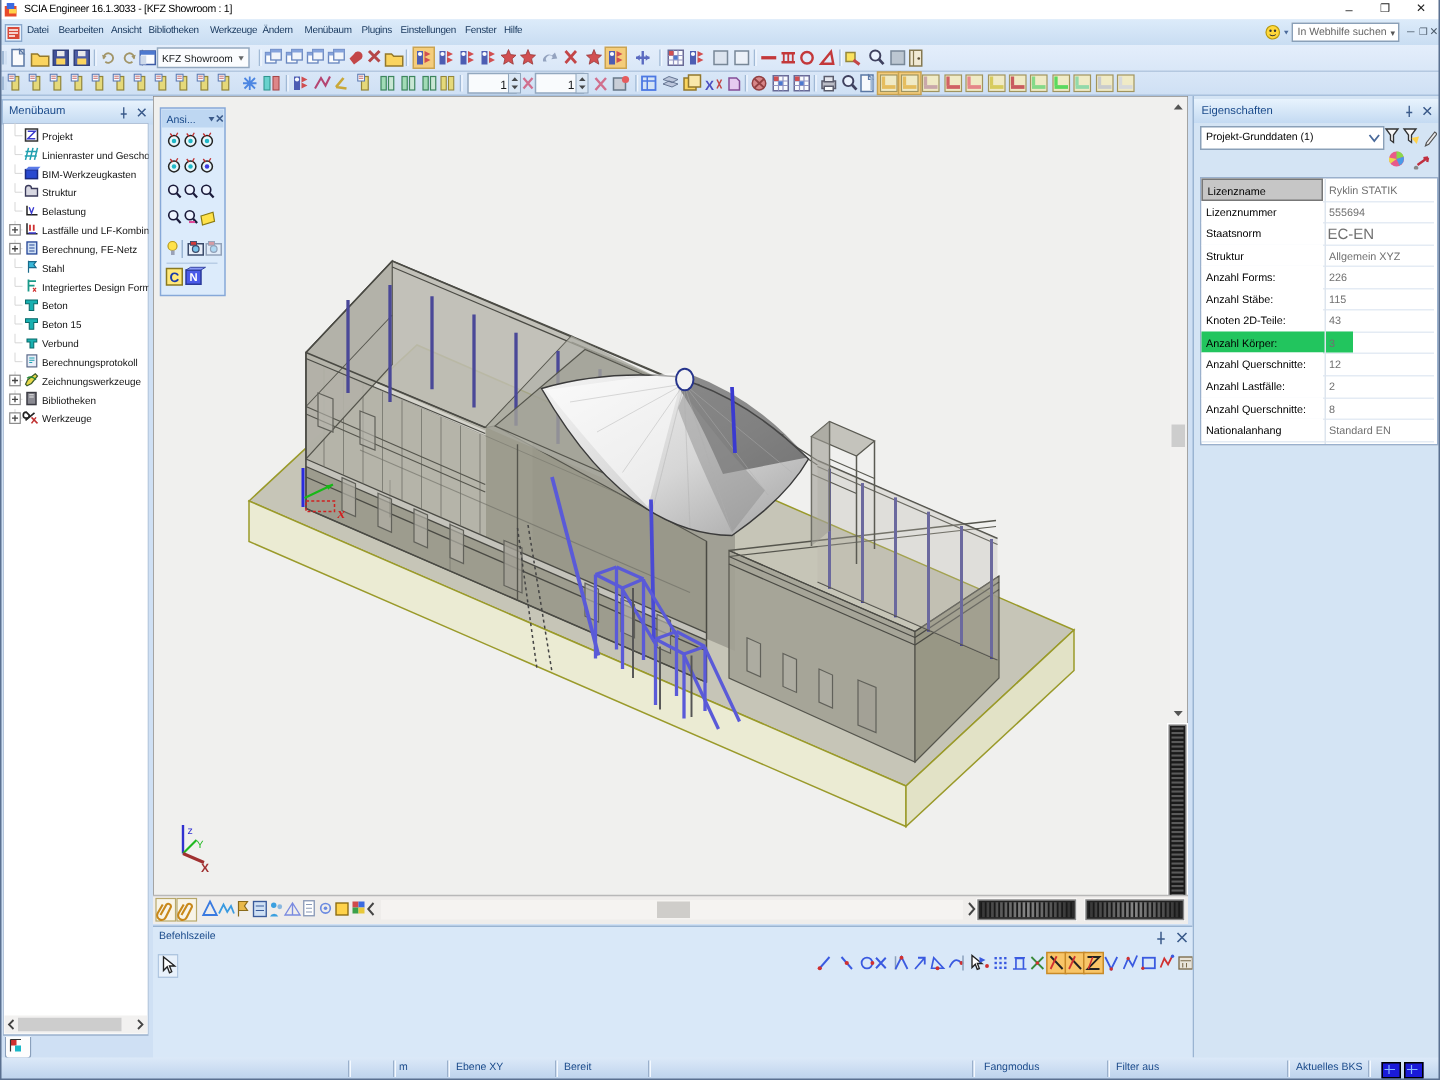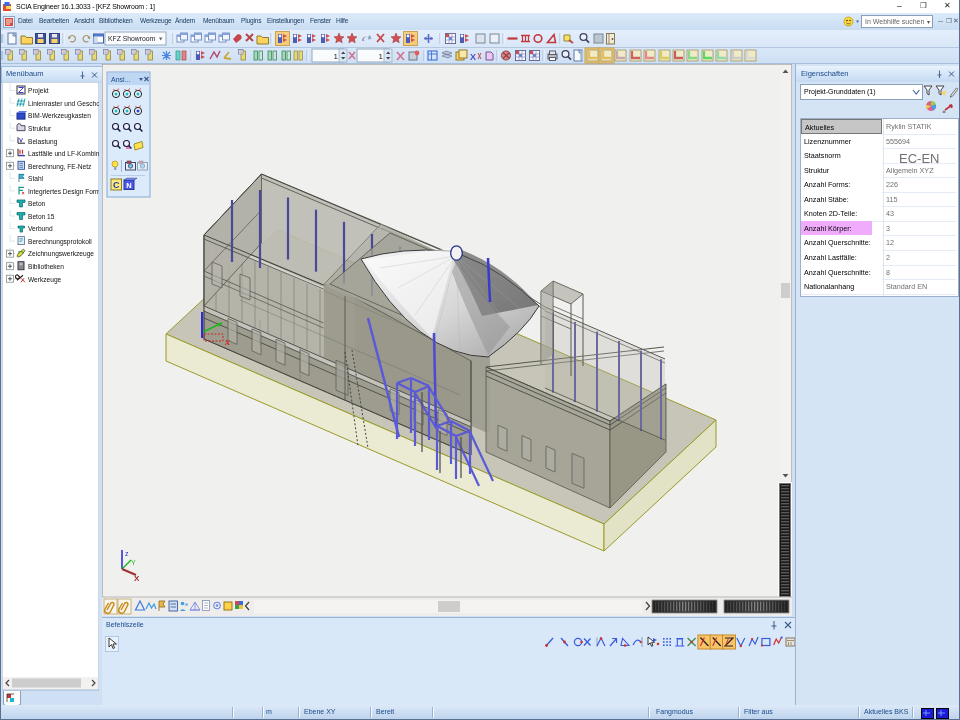--- a/index.html
+++ b/index.html
@@ -782,38 +782,38 @@
 <circle cx="6" cy="6" r="5" fill="#e85a8a"></circle>
     <path d="M6 6 L6 1 A5 5 0 0 1 10.8 4.5 z" fill="#8ad84a"></path>
     <path d="M6 6 L10.8 4.5 A5 5 0 0 1 8 10.4 z" fill="#4a9ae8"></path>
     <path d="M6 6 L2 9 A5 5 0 0 1 1 5 z" fill="#e8d84a"></path>
 <path d="M20 10 l7-5 m0 0 l-3 0.5 m3-0.5 l-0.5 3" stroke="#c03040" stroke-width="1.6" fill="none"></path>
     <path d="M19 10.5 a1.5 1.5 0 1 0 0.1 0" fill="#888"></path>
   </svg>
 <div style="position:absolute;left:800px;top:118px;width:157px;height:177px;background:#fff;border:1px solid #9ab0cc">
     <div style="position:absolute;left:0;top:0.0px;width:155px;height:14.55px;border-bottom:1px solid #e4ebf4"></div>
     <div style="position:absolute;left:0;top:0.0px;width:81px;height:14.55px;background:#c6c6c6;border:1px solid #777;box-sizing:border-box">
-      <span style="position:absolute;left:3px;top:3px;font-size:7.2px;color:#000;white-space:nowrap">Aktuelles</span>
+      <span style="position:absolute;left:3px;top:3px;font-size:7.2px;color:#000;white-space:nowrap">Lizenzname</span>
     </div>
     <div style="position:absolute;left:82px;top:0.0px;width:73px;height:14.55px">
       <span style="position:absolute;left:3px;top:3px;font-size:7.2px;color:#707070;white-space:nowrap">Ryklin STATIK</span>
     </div>
     <div style="position:absolute;left:0;top:14.6px;width:155px;height:14.55px;border-bottom:1px solid #e4ebf4"></div>
     <div style="position:absolute;left:0;top:14.6px;width:81px;height:14.55px;background:#fff;box-sizing:border-box">
       <span style="position:absolute;left:3px;top:3px;font-size:7.2px;color:#000;white-space:nowrap">Lizenznummer</span>
     </div>
     <div style="position:absolute;left:82px;top:14.6px;width:73px;height:14.55px">
       <span style="position:absolute;left:3px;top:3px;font-size:7.2px;color:#707070;white-space:nowrap">555694</span>
     </div>
     <div style="position:absolute;left:0;top:29.1px;width:155px;height:14.55px;border-bottom:1px solid #e4ebf4"></div>
     <div style="position:absolute;left:0;top:29.1px;width:81px;height:14.55px;background:#fff;box-sizing:border-box">
       <span style="position:absolute;left:3px;top:3px;font-size:7.2px;color:#000;white-space:nowrap">Staatsnorm</span>
     </div>
     <div style="position:absolute;left:82px;top:29.1px;width:73px;height:14.55px">
-      <span style="position:absolute;left:16px;top:3px;font-size:13px;color:#707070;white-space:nowrap">EC-EN</span>
+      <span style="position:absolute;left:2px;top:3px;font-size:10px;color:#707070;white-space:nowrap">EC-EN</span>
     </div>
     <div style="position:absolute;left:0;top:43.7px;width:155px;height:14.55px;border-bottom:1px solid #e4ebf4"></div>
     <div style="position:absolute;left:0;top:43.7px;width:81px;height:14.55px;background:#fff;box-sizing:border-box">
       <span style="position:absolute;left:3px;top:3px;font-size:7.2px;color:#000;white-space:nowrap">Struktur</span>
     </div>
     <div style="position:absolute;left:82px;top:43.7px;width:73px;height:14.55px">
       <span style="position:absolute;left:3px;top:3px;font-size:7.2px;color:#707070;white-space:nowrap">Allgemein XYZ</span>
     </div>
     <div style="position:absolute;left:0;top:58.2px;width:155px;height:14.55px;border-bottom:1px solid #e4ebf4"></div>
     <div style="position:absolute;left:0;top:58.2px;width:81px;height:14.55px;background:#fff;box-sizing:border-box">
@@ -830,21 +830,21 @@
       <span style="position:absolute;left:3px;top:3px;font-size:7.2px;color:#707070;white-space:nowrap">115</span>
     </div>
     <div style="position:absolute;left:0;top:87.3px;width:155px;height:14.55px;border-bottom:1px solid #e4ebf4"></div>
     <div style="position:absolute;left:0;top:87.3px;width:81px;height:14.55px;background:#fff;box-sizing:border-box">
       <span style="position:absolute;left:3px;top:3px;font-size:7.2px;color:#000;white-space:nowrap">Knoten 2D-Teile:</span>
     </div>
     <div style="position:absolute;left:82px;top:87.3px;width:73px;height:14.55px">
       <span style="position:absolute;left:3px;top:3px;font-size:7.2px;color:#707070;white-space:nowrap">43</span>
     </div>
     <div style="position:absolute;left:0;top:101.9px;width:155px;height:14.55px;border-bottom:1px solid #e4ebf4"></div>
-    <div style="position:absolute;left:0;top:101.9px;width:71px;height:14.55px;background:#f0abfc;box-sizing:border-box">
+    <div style="position:absolute;left:0;top:101.9px;width:101px;height:14.55px;background:#22c55e;box-sizing:border-box">
       <span style="position:absolute;left:3px;top:3px;font-size:7.2px;color:#000;white-space:nowrap">Anzahl Körper:</span>
     </div>
     <div style="position:absolute;left:82px;top:101.9px;width:73px;height:14.55px">
       <span style="position:absolute;left:3px;top:3px;font-size:7.2px;color:#707070;white-space:nowrap">3</span>
     </div>
     <div style="position:absolute;left:0;top:116.4px;width:155px;height:14.55px;border-bottom:1px solid #e4ebf4"></div>
     <div style="position:absolute;left:0;top:116.4px;width:81px;height:14.55px;background:#fff;box-sizing:border-box">
       <span style="position:absolute;left:3px;top:3px;font-size:7.2px;color:#000;white-space:nowrap">Anzahl Querschnitte:</span>
     </div>
     <div style="position:absolute;left:82px;top:116.4px;width:73px;height:14.55px">

